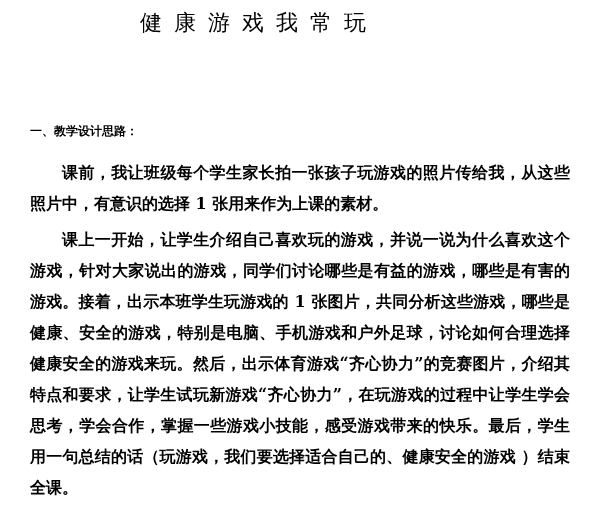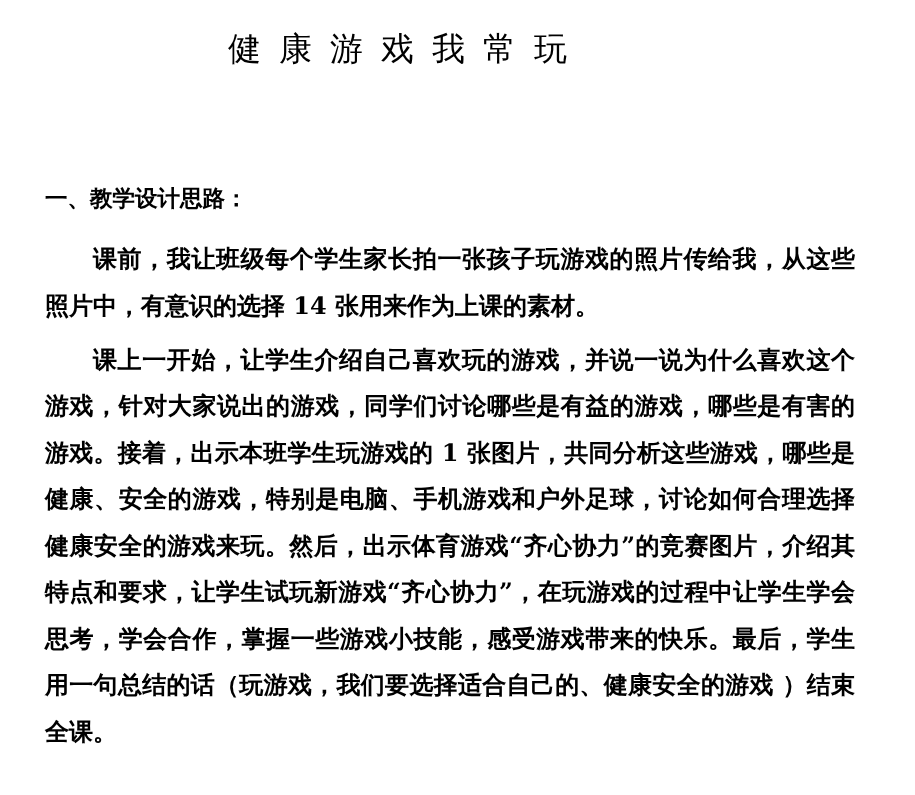--- a/index.html
+++ b/index.html
@@ -1,28 +1,28 @@
 <!DOCTYPE html>
 <html><head>
 <meta charset="utf-8">
 <style>
   html, body { margin: 0; padding: 0; background: #ffffff; }
   body { width: 610px; height: 530px; position: relative; overflow: hidden;
          font-family: "DejaVu Serif", "Liberation Serif", serif; color: #000; }
-  .title { position: absolute; left: 0; top: 18px; width: 522px; text-align: center;
-           font-size: 22px; letter-spacing: 12px; padding-left: 12px; }
+  .title { position: absolute; left: 0; top: 8px; width: 522px; text-align: center;
+           font-size: 22px; letter-spacing: 12px; padding-left: 0; }
   .title span { margin-left: -4px; }
-  .heading { position: absolute; left: 30px; top: 123px; font-size: 15px; font-weight: bold; }
+  .heading { position: absolute; left: 30px; top: 123px; font-size: 12px; font-weight: bold; }
   .para { position: absolute; left: 30px; width: 540px; font-size: 16px; font-weight: bold;
           line-height: 31px; text-indent: 32px; text-align: justify; }
   .p1 { top: 157px; }
   .p2 { top: 224px; }
 </style>
 </head>
 <body>
 
 <div class="title"><span>健康游戏我常玩</span></div>
 
 <div class="heading">一、教学设计思路：</div>
 
-<div class="para p1">课前，我让班级每个学生家长拍一张孩子玩游戏的照片传给我，从这些照片中，有意识的选择 14 张用来作为上课的素材。</div>
+<div class="para p1">课前，我让班级每个学生家长拍一张孩子玩游戏的照片传给我，从这些照片中，有意识的选择 1 张用来作为上课的素材。</div>
 
 <div class="para p2">课上一开始，让学生介绍自己喜欢玩的游戏，并说一说为什么喜欢这个游戏，针对大家说出的游戏，同学们讨论哪些是有益的游戏，哪些是有害的游戏。接着，出示本班学生玩游戏的 1 张图片，共同分析这些游戏，哪些是健康、安全的游戏，特别是电脑、手机游戏和户外足球，讨论如何合理选择健康安全的游戏来玩。然后，出示体育游戏“齐心协力”的竞赛图片，介绍其特点和要求，让学生试玩新游戏“齐心协力”，在玩游戏的过程中让学生学会思考，学会合作，掌握一些游戏小技能，感受游戏带来的快乐。最后，学生用一句总结的话（玩游戏，我们要选择适合自己的、健康安全的游戏 ）结束全课。</div>
 
 </body></html>

